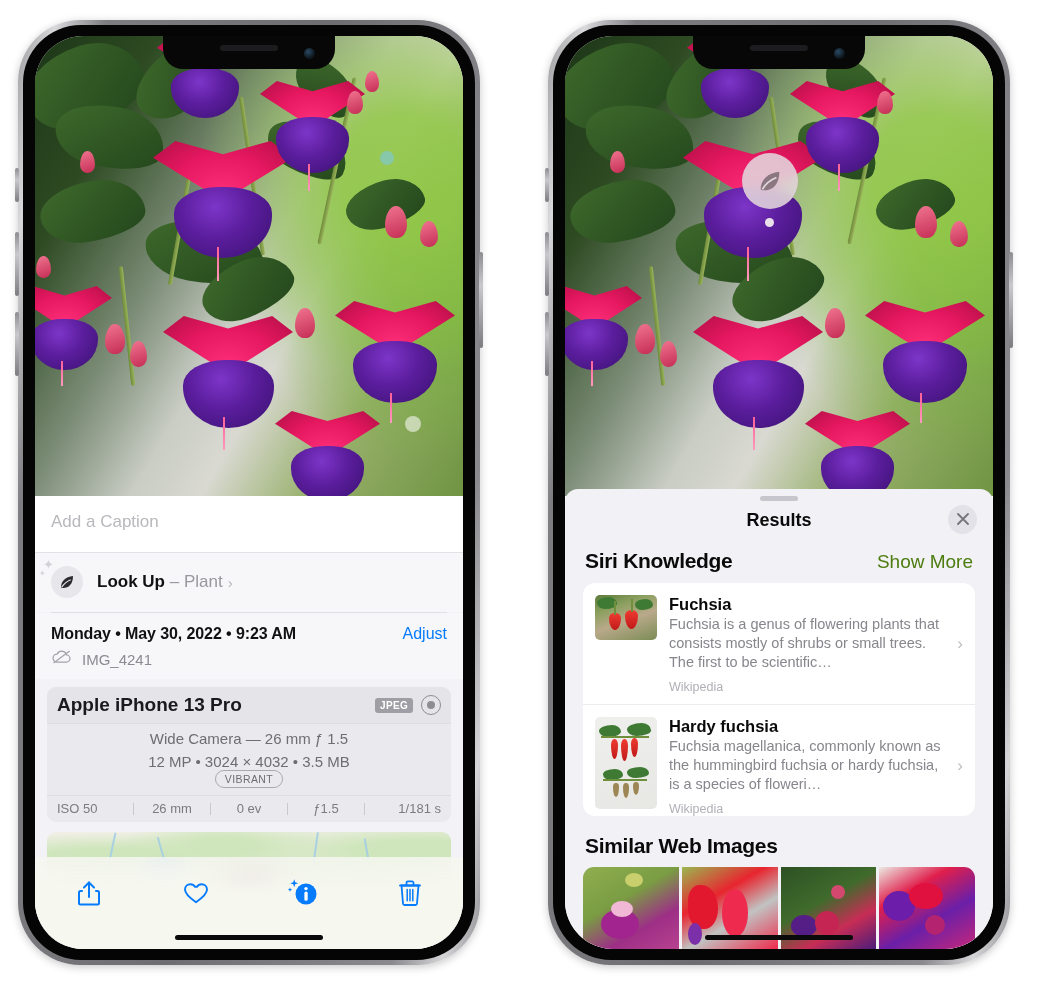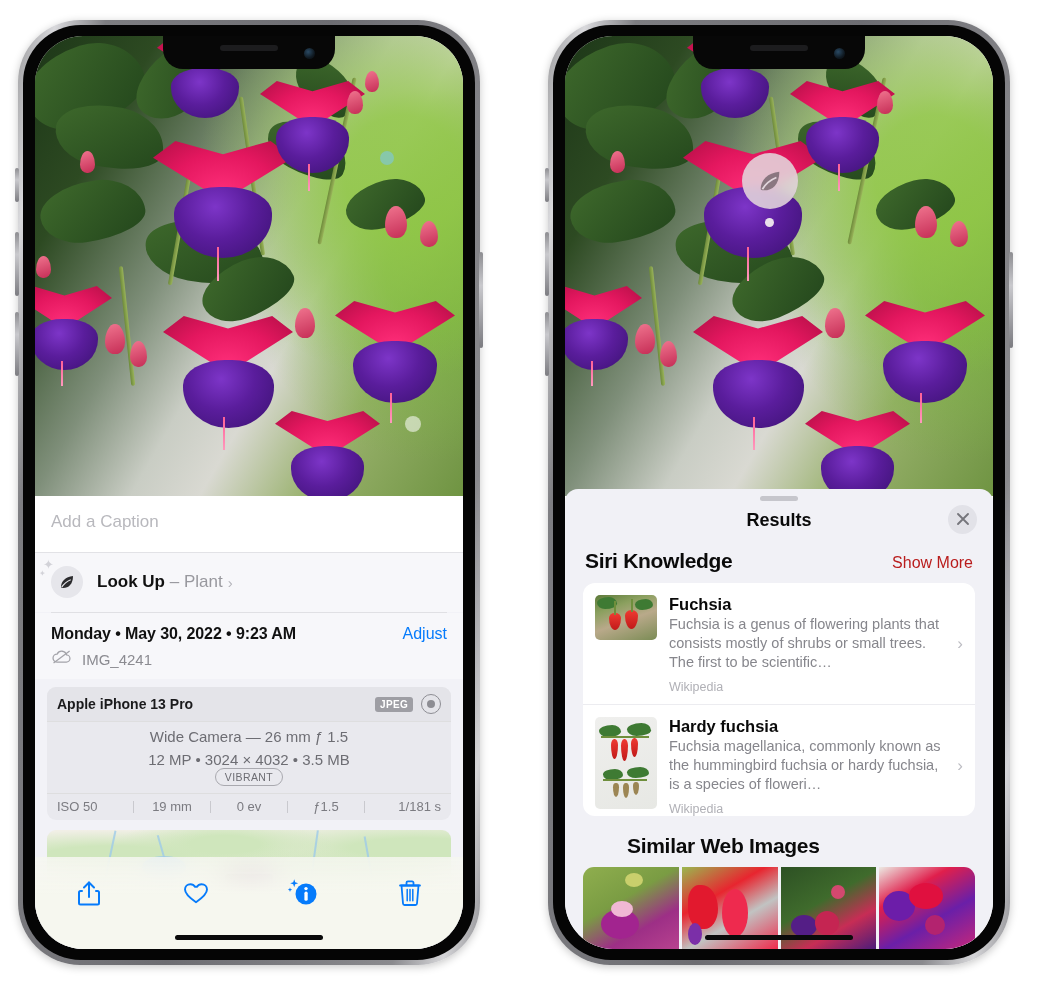--- a/index.html
+++ b/index.html
@@ -173,21 +173,21 @@
     background: #e9e9ee;
     border-radius: 9px;
     overflow: hidden;
   }
   .cam-head {
     display: flex; align-items: center; justify-content: space-between;
     padding: 7px 10px;
     border-bottom: 1px solid #dededf;
     background: #e4e4e9;
   }
-  .cam-title { font-size: 14px; font-weight: 700; color: #1a1a1c; }
+  .cam-title { font-size: 19px; font-weight: 700; color: #1a1a1c; }
   .cam-head-right { display: flex; align-items: center; gap: 8px; }
   .chip-jpeg {
     background: #9e9ea4; color: #fff;
     font-size: 10px; font-weight: 700;
     padding: 2px 5px; border-radius: 3px; letter-spacing: .3px;
   }
   .raw-ring {
     width: 20px; height: 20px; border-radius: 50%;
     border: 1.5px solid #8d8d93;
     display: flex; align-items: center; justify-content: center;
@@ -300,21 +300,21 @@
     width: 29px; height: 29px; border-radius: 50%;
     background: #e2e2e8;
     display: flex; align-items: center; justify-content: center;
   }
 
   .sec-head {
     display: flex; align-items: baseline; justify-content: space-between;
     padding: 4px 20px 10px 20px;
   }
   .sec-title { font-size: 21px; font-weight: 700; color: #0a0a0a; letter-spacing: -.3px; }
-  .show-more { font-size: 16px; color: #b91c1c; }
+  .show-more { font-size: 19px; color: #4d7c0f; }
 
   .k-card {
     margin: 0 18px;
     background: #fff;
     border-radius: 12px;
     overflow: hidden;
   }
   .k-row { display: flex; padding: 12px 12px 10px 12px; align-items: flex-start; }
   .k-row + .k-row { border-top: 1px solid #ececf0; }
   .k-thumb { flex: 0 0 auto; border-radius: 5px; overflow: hidden; margin-right: 12px; }
@@ -330,21 +330,21 @@
     position: absolute; border-radius: 60% 40% 60% 40%/50% 55% 45% 50%;
     background: #3e7a33;
   }
   .kt-stem { position: absolute; background: #6f8f3c; }
   .k-body { flex: 1 1 auto; min-width: 0; }
   .k-title { font-size: 16.5px; font-weight: 700; color: #0a0a0a; margin-bottom: 1px; }
   .k-desc { font-size: 14.5px; line-height: 19px; color: #86868c; }
   .k-src { font-size: 12.5px; color: #b0b0b6; margin-top: 8px; }
   .k-chev { flex: 0 0 auto; align-self: center; color: #bdbdc3; font-size: 17px; padding-left: 8px; }
 
-  .sec-head2 { padding: 18px 20px 9px 20px; margin-left: 42px; }
+  .sec-head2 { padding: 18px 20px 9px 20px; }
 
   .web-strip { display: flex; gap: 3px; padding: 0 18px; }
   .web-img { flex: 1 1 0; height: 82px; border-radius: 0; overflow: hidden; position: relative; }
   .web-img:first-child { border-radius: 11px 0 0 11px; }
   .web-img:last-child  { border-radius: 0 11px 11px 0; }
   .w1 { background: linear-gradient(150deg,#8fae4e 0%,#7a9c43 40%,#9d2f86 70%,#b8428f 100%); }
   .w2 { background: linear-gradient(150deg,#9ab84f 0%,#e8252f 35%,#c1c3c2 62%,#ef2b4c 100%); }
   .w3 { background: linear-gradient(150deg,#2d5124 0%,#3f6b2c 42%,#c72d55 70%,#4c1c7a 100%); }
   .w4 { background: linear-gradient(150deg,#eceae3 0%,#e01f4c 30%,#6a1fa8 62%,#c6277a 100%); }
   .wi-petal { position: absolute; border-radius: 50%; }
@@ -484,21 +484,21 @@
             <div class="cam-body">
               <div class="cam-lens">Wide Camera — 26 mm ƒ 1.5</div>
               <div class="cam-row2">
                 <span class="cam-spec">12 MP • 3024 × 4032 • 3.5 MB</span>
                 <span class="chip-vibrant">VIBRANT</span>
               </div>
             </div>
             <div class="cam-exif">
               <span>ISO 50</span>
               <span class="bar"></span>
-              <span>19 mm</span>
+              <span>26 mm</span>
               <span class="bar"></span>
               <span>0 ev</span>
               <span class="bar"></span>
               <span>ƒ1.5</span>
               <span class="bar"></span>
               <span>1/181 s</span>
             </div>
           </div>
 
           <div class="map-card">

